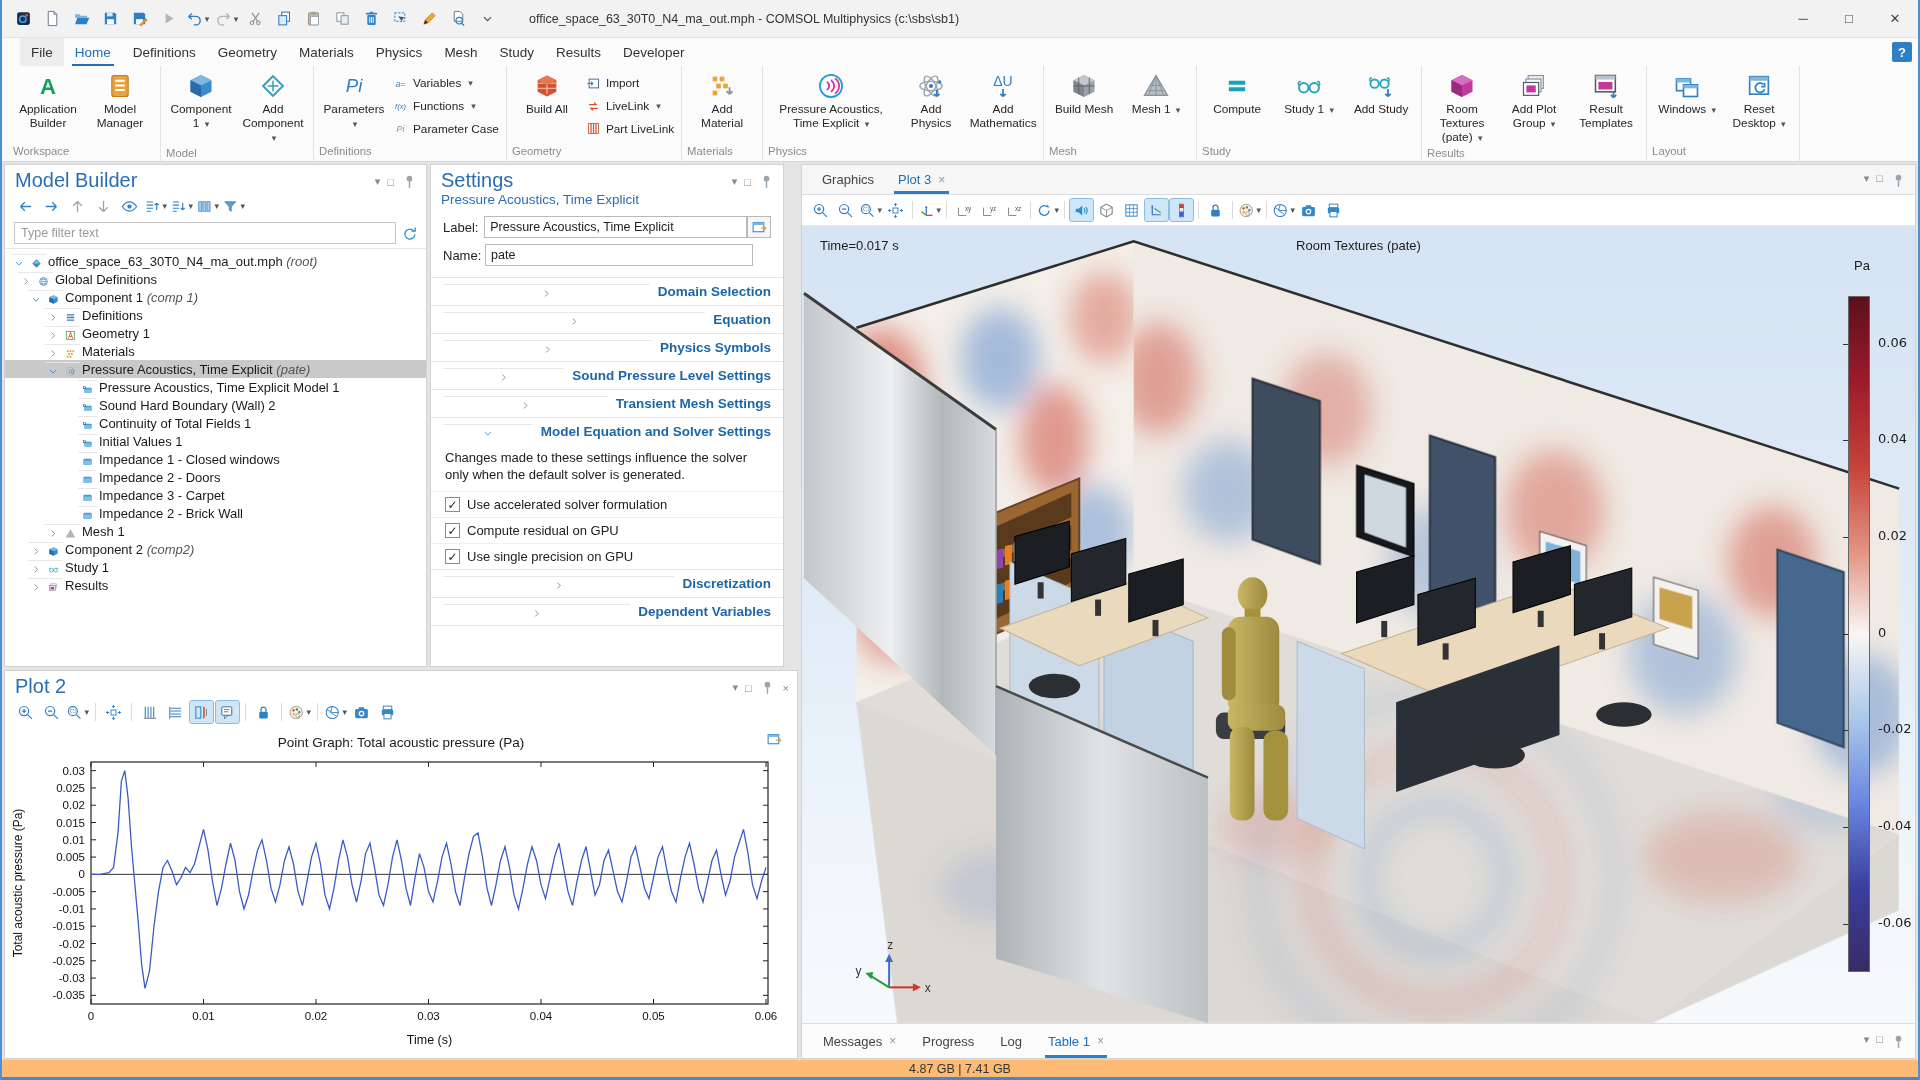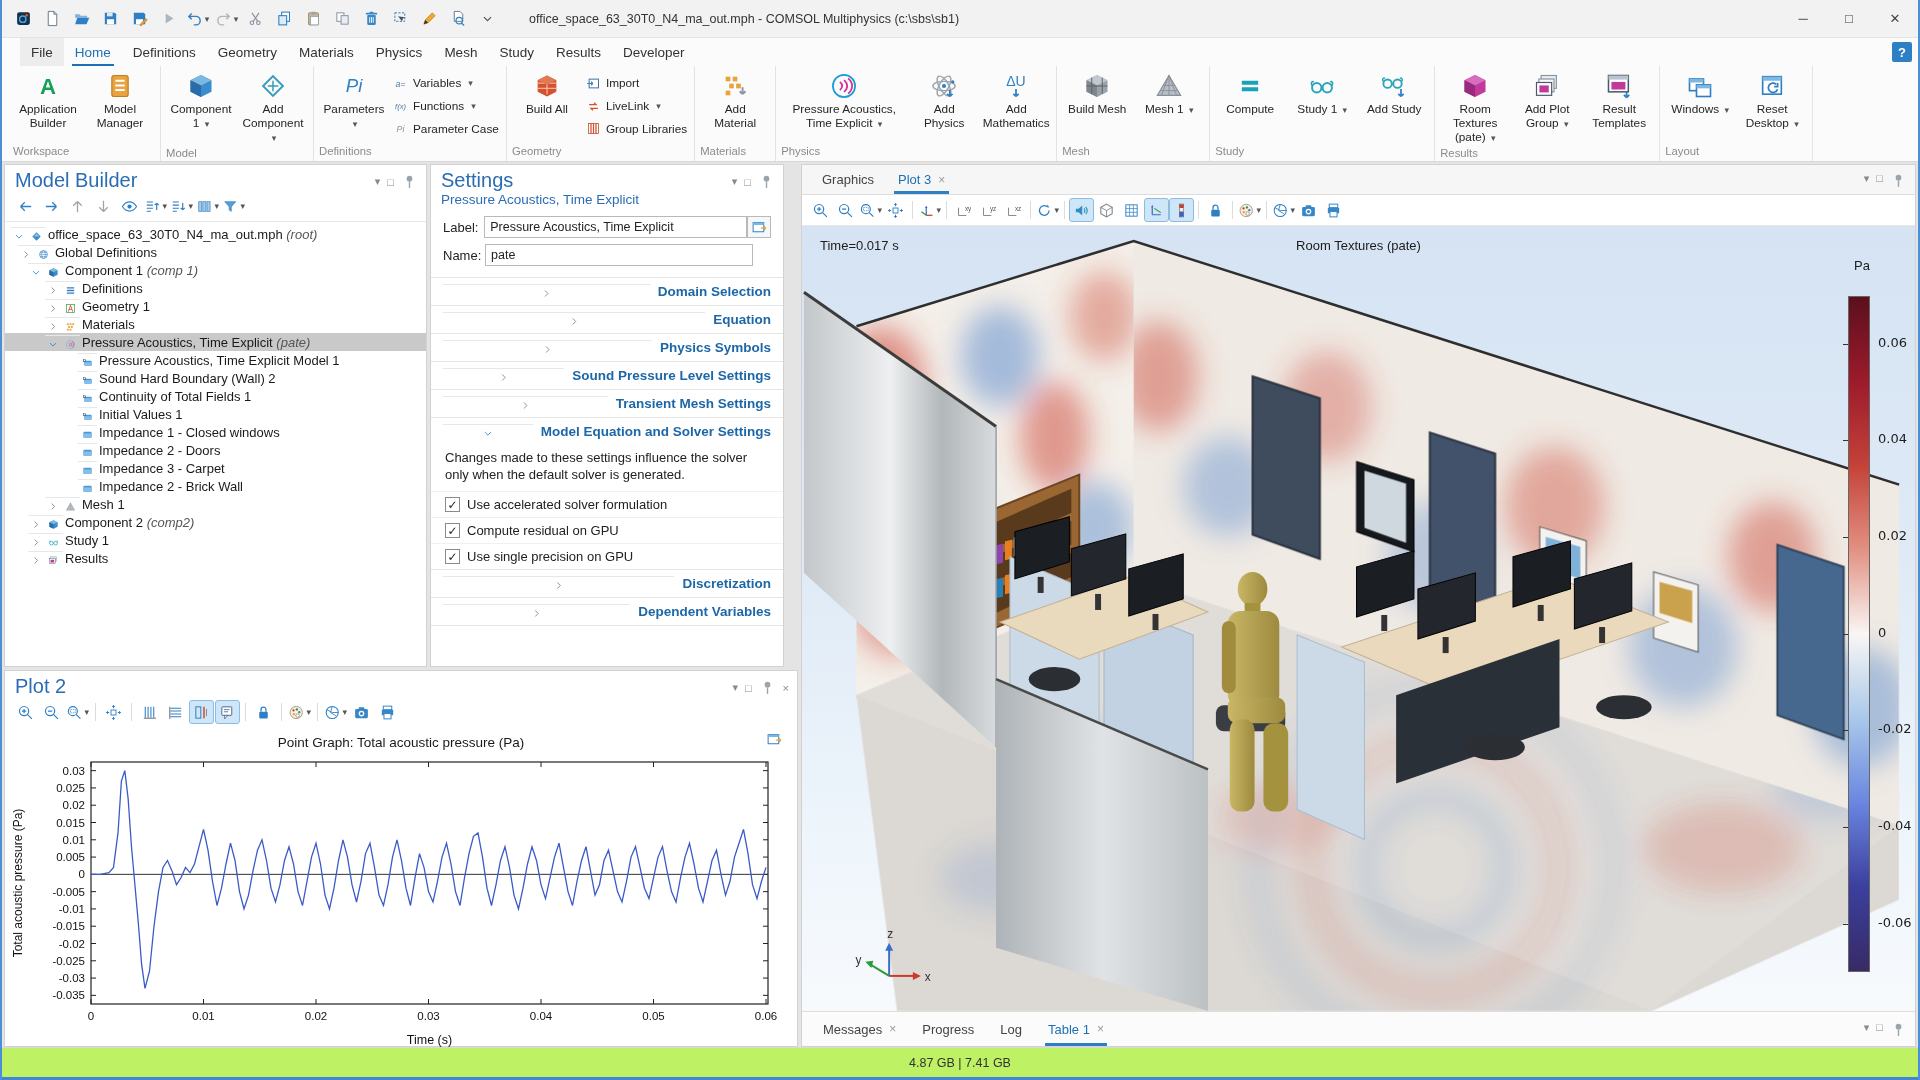--- a/index.html
+++ b/index.html
@@ -93,21 +93,21 @@
   .ovl{position:absolute;font-size:13px;color:#1c1c1c}
   .cbar{position:absolute;border:1px solid #666}
   .cbar-tick{position:absolute;font-size:13px;color:#1c1c1c;font-family:"DejaVu Sans",sans-serif}
   .cbar-mark{position:absolute;width:5px;height:1px;background:#333}
   .btabs{height:35px;display:flex;align-items:stretch;border-top:1px solid #ddd;background:#fbfbfb;padding-left:8px;position:relative}
   .btab{display:flex;align-items:center;gap:7px;padding:0 13px;font-size:13px;color:#444;position:relative}
   .btab.active{color:#1d6fb8}
   .btab.active:after{content:"";position:absolute;left:10px;right:10px;bottom:0;height:3px;background:#2f7fc4}
   .btab .x{color:#9a9a9a;font-size:12px}
   
-  .statusbar{height:30px;background:#bef264;border-top:1px solid #d9d9d9;display:flex;align-items:center;justify-content:center;font-size:12.5px;color:#333}
+  .statusbar{height:18px;background:#fdba74;border-top:1px solid #d9d9d9;display:flex;align-items:center;justify-content:center;font-size:12.5px;color:#333}
   .accent{height:3px;background:#3f87d4}
 </style>
 </head>
 <body>
 
 <div id="app">
 
   <div class="titlebar">
     <div class="qat" id="qat">
         <span class="tbtn" style="display:flex;align-items:center;justify-content:center">
@@ -338,21 +338,21 @@
                 <path d="M5 9h11l-3.2-3.2M19 15H8l3.2 3.2" fill="none" stroke="#d4502e" stroke-width="2.1"></path>
               </svg>
               <span>LiveLink</span> 
               <span class="caret">▾</span>
             </div>
             <div class="rsmall">
               <svg class="ic " viewBox="0 0 24 24">
                 <rect x="4" y="4" width="16" height="16" fill="#fff" stroke="#c05030" stroke-width="1.3"></rect>
                 <path d="M8 4v16M12 4v16M16 4v16" stroke="#d4502e" stroke-width="2"></path>
               </svg>
-              <span>Group Libraries</span>
+              <span>Part LiveLink</span>
             </div>
           </div>
         </div>
         <div class="rlabel">Geometry</div>
       </div>
       <div class="rgroup">
         <div class="rbtns">
           <div class="rbtn">
             <svg class="ic big" viewBox="0 0 24 24">
               <g fill="#e8a33d">
@@ -568,20 +568,27 @@
                 </svg>
                 <span class="caret">▾</span>
               </span>
               <span class="tbtn">
                 <svg class="ic " viewBox="0 0 24 24">
                   <path d="M4 5h16l-6.5 7.5V19l-3-1.8v-4.7z" fill="#5a9fd4" stroke="#2f7fc4"></path>
                 </svg>
                 <span class="caret">▾</span>
               </span>
             </div>
+          <div class="filterrow">
+            <input id="mbfilter" placeholder="Type filter text" style="">
+            <span id="mbrefresh"><svg class="ic " viewBox="0 0 24 24">
+                  <path d="M18 8.5A7 7 0 1 0 19.5 13" fill="none" stroke="#2f8fd4" stroke-width="1.9"></path>
+                  <path d="M20 3.5v5.2h-5.2" fill="none" stroke="#2f8fd4" stroke-width="1.9"></path>
+                </svg></span>
+          </div>
           <div class="tree" id="mbtree">
               <div class="trow" style="padding-left:6px">
                 <span class="texp">
                   <svg class="ic tree" viewBox="0 0 24 24">
                     <path d="M5.5 9 12 15.5 18.5 9" stroke="#2f7fc4" stroke-width="1.8" fill="none"></path>
                   </svg>
                 </span>
                 <span class="tic">
                   <svg class="ic tree" viewBox="0 0 24 24">
                     <rect x="5.5" y="5.5" width="13" height="13" transform="rotate(45 12 12)" fill="#3b8ccc"></rect>

